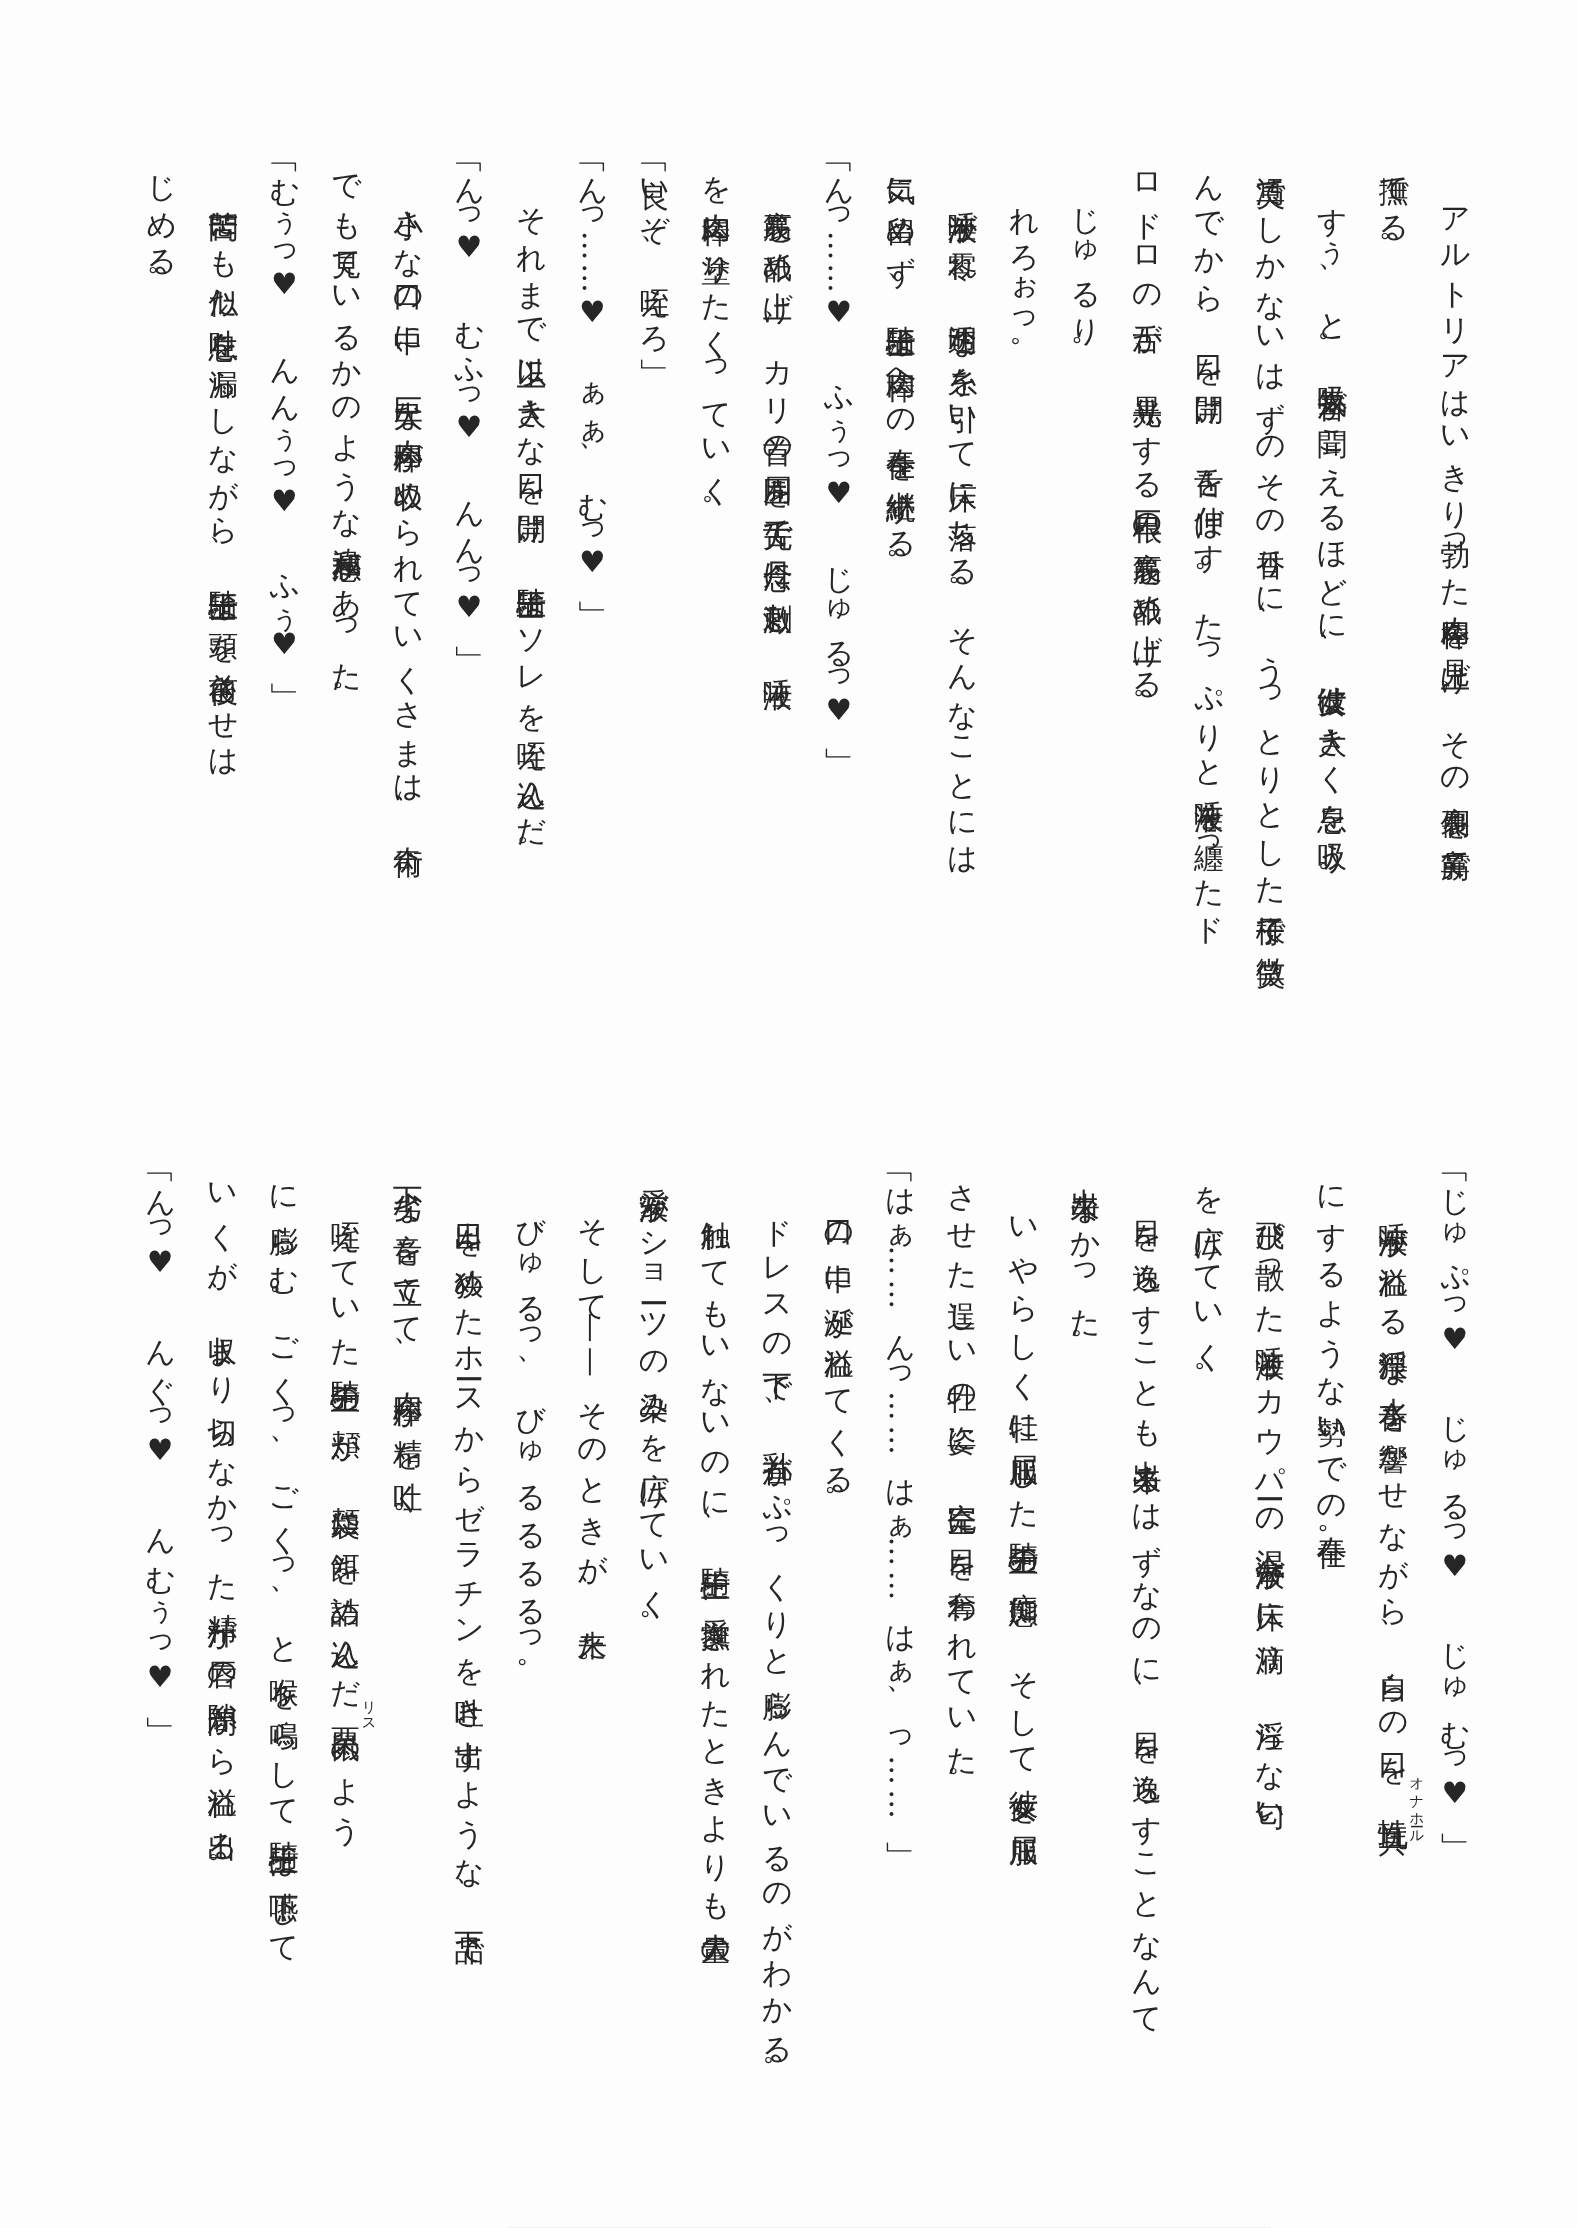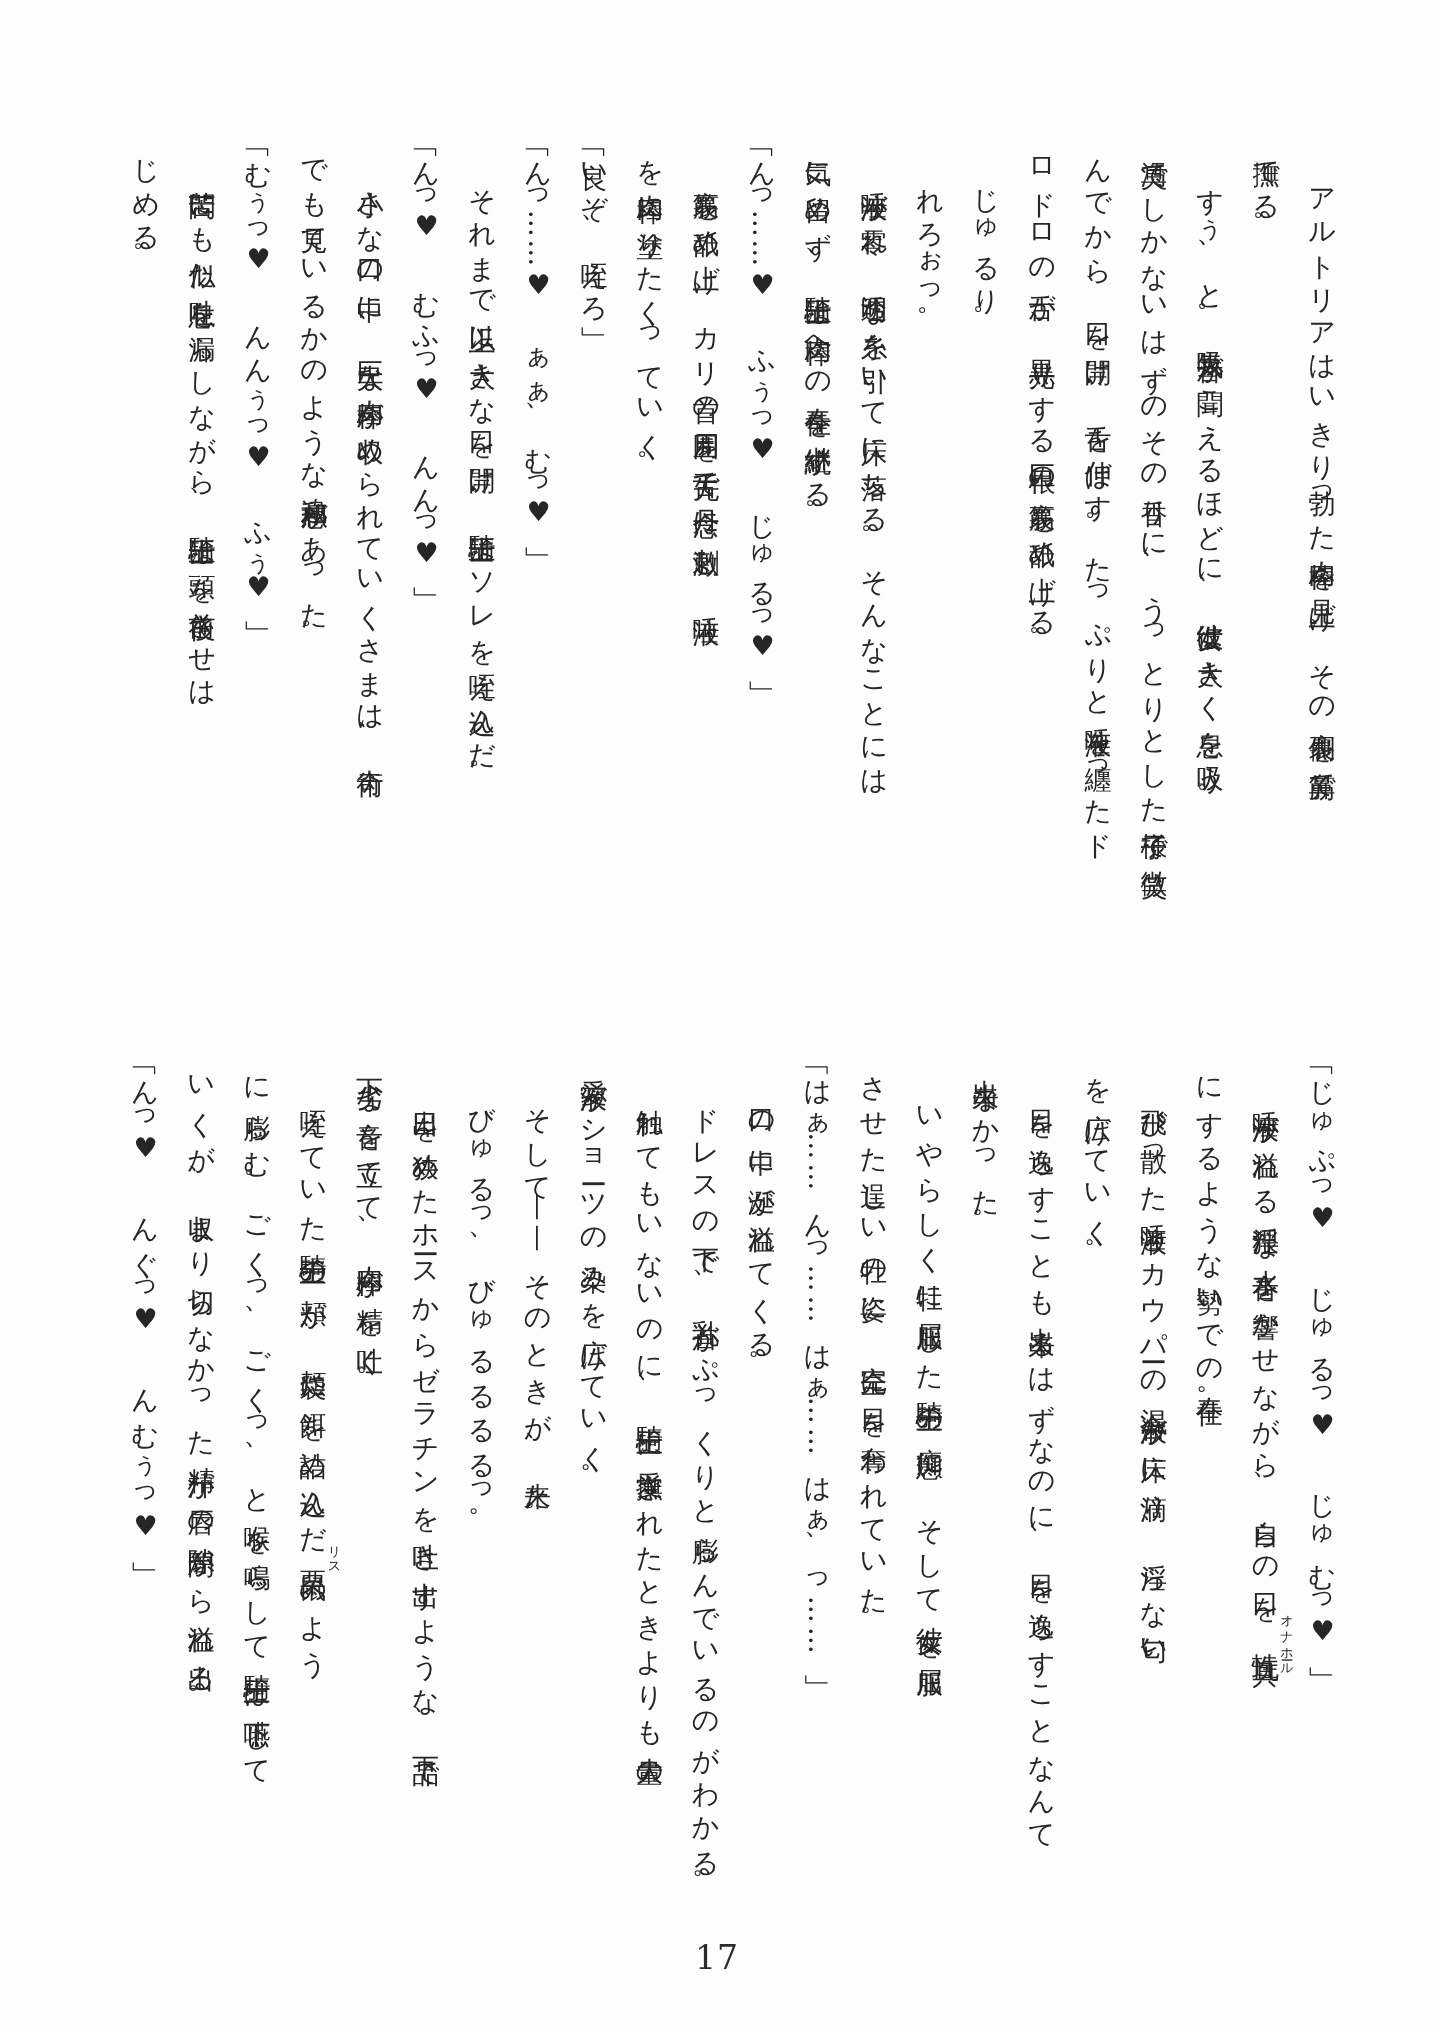--- a/index.html
+++ b/index.html
@@ -91,14 +91,13 @@
       <div class="tline">愛液がショーツの染みを広げていく。</div>
       <div class="tline indent">そして——そのときが、来た。</div>
       <div class="tline indent">びゅるっ、びゅるるるるっ。</div>
       <div class="tline indent">出口を狭めたホースからゼラチンを吐き出すような、下品で</div>
       <div class="tline">下劣な音を立てて、肉棒が精を吐く。</div>
       <div class="tline indent">咥えていた騎士王の頬が、頬袋に餌を詰め込んだ<ruby>栗鼠<rt>リス</rt></ruby>のよう</div>
       <div class="tline">に膨らむ。ごくっ、ごくっ、と喉を鳴らして騎士王は嚥下して</div>
       <div class="tline">いくが、収まり切らなかった精汁が唇の隙間から溢れ出る。</div>
       <div class="tline">「んっ♥　んぐっ♥　んむぅっ♥」</div>
     </div>
-  <div class="pagenum">17</div>
 </div>
 
 </body></html>

